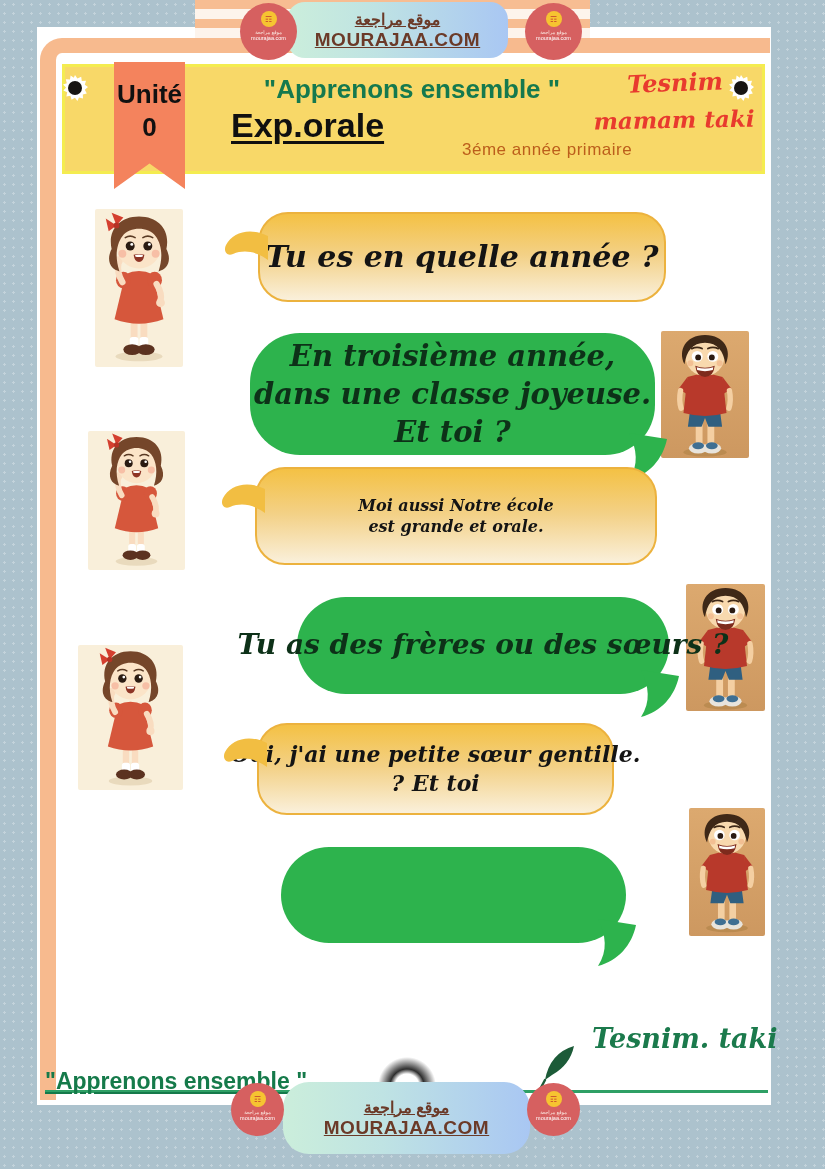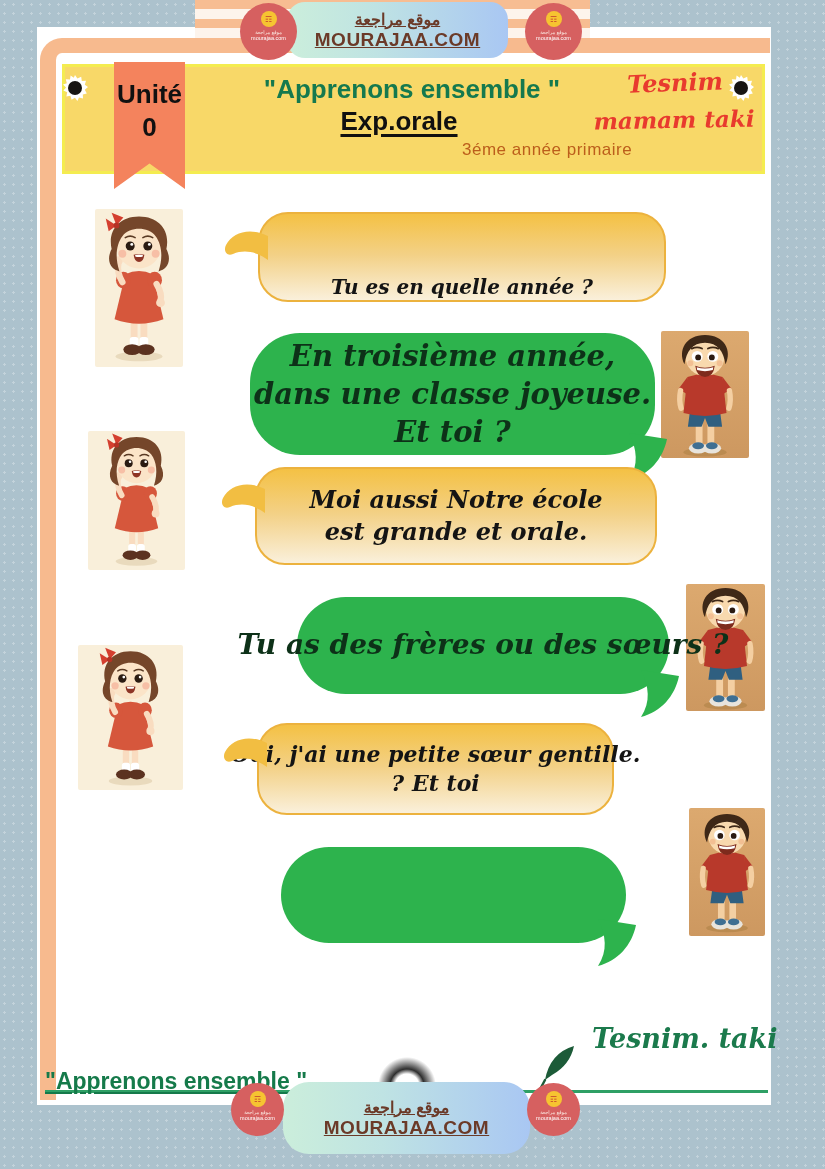--- a/index.html
+++ b/index.html
@@ -45,22 +45,22 @@
   .gr-l{ left:62px; top:75px; } .gr-r{ left:728px; top:75px; }
   .ribbon{ position:absolute; left:114px; top:62px; width:71px; height:127px; z-index:6;
     background:#F4835D;
     clip-path:polygon(0 0,100% 0,100% 100%,50% 80%,0 100%);
     filter:drop-shadow(0 1px 1px rgba(214,96,70,.7));
     display:flex; flex-direction:column; align-items:center; }
   .ribbon .u{ font-size:26px; font-weight:bold; color:#111; margin-top:17px; }
   .ribbon .n{ font-size:26px; font-weight:bold; color:#111; margin-top:2px; }
   .title-green{ position:absolute; left:228px; top:74px; width:368px; text-align:center;
     font-size:26px; font-weight:bold; color:#15794E; z-index:6; }
-  .subtitle{ position:absolute; left:215px; top:106px; width:368px; text-align:center;
-    font-size:26px; font-weight:bold; color:#101010; z-index:6;
+  .subtitle{ position:absolute; left:231px; top:106px; width:368px; 
+    font-size:34px; font-weight:bold; color:#101010; z-index:6;
     text-decoration:underline; text-decoration-thickness:3px; text-underline-offset:4px;}
   .author1{ position:absolute; left:602px; top:68px; width:146px; text-align:center; z-index:6;
     font-family:"DejaVu Serif",serif; font-style:italic; font-weight:bold; font-size:24px; color:#E83A2E; transform:rotate(-2deg);}
   .author2{ position:absolute; left:586px; top:106px; width:176px; text-align:center; z-index:6;
     font-family:"DejaVu Serif",serif; font-style:italic; font-weight:bold; font-size:23px; color:#E83A2E; transform:rotate(-1deg);}
   .grade{ position:absolute; left:462px; top:140px; width:300px; text-align:left; z-index:6;
     font-size:17px; color:#BC5E1B; letter-spacing:.5px; }
 
   
   .char-card{ position:absolute; z-index:4; border-radius:2px; overflow:hidden; }
@@ -222,37 +222,37 @@
     <svg viewBox="0 0 90 160">
         <use href="#girl-sym"></use>
       </svg>
   </div>
   <div class="char-card boy-bg" style="left:689px;top:808px;width:76px;height:128px;">
     <svg viewBox="0 0 80 130">
         <use href="#boy-sym"></use>
       </svg>
   </div>
 
-  <div class="bubble b-yellow" style="left:258px;top:212px;width:408px;height:90px;font-size:20px;justify-content:flex-end;">
+  <div class="bubble b-yellow" style="left:258px;top:212px;width:408px;height:90px;font-size:30px;">
     <svg class="tail" style="left:-36px;top:16px;" width="44" height="38" viewBox="0 0 44 38">
       <path d="M44 6 C26 -3 9 2 2 15 C-1 21 3 27 9 24 C21 19 33 22 44 30 Z" fill="#F2BE42"></path>
     </svg>
     <div class="ln">Tu es en quelle année ?</div>
   </div>
 
   <div class="bubble b-green" style="left:250px;top:333px;width:405px;height:122px;font-size:29px;">
     <svg class="tail" style="right:-14px;bottom:-26px;" width="42" height="48" viewBox="0 0 42 48">
       <path d="M2 0 C10 16 12 32 2 47 C22 42 36 26 40 6 Z" fill="#2DB34D"></path>
     </svg>
     <div class="ln">En troisième année,</div>
     <div class="ln">dans une classe joyeuse.</div>
     <div class="ln">Et toi ?</div>
   </div>
 
-  <div class="bubble b-yellow" style="left:255px;top:467px;width:402px;height:98px;font-size:24px;">
+  <div class="bubble b-yellow" style="left:255px;top:467px;width:402px;height:98px;font-size:16px;">
     <svg class="tail" style="left:-36px;top:14px;" width="44" height="38" viewBox="0 0 44 38">
       <path d="M44 6 C26 -3 9 2 2 15 C-1 21 3 27 9 24 C21 19 33 22 44 30 Z" fill="#F2BE42"></path>
     </svg>
     <div class="ln">Moi aussi Notre école</div>
     <div class="ln">est grande et orale.</div>
   </div>
 
   <div class="bubble b-green" style="left:297px;top:597px;width:372px;height:97px;font-size:28px;">
     <svg class="tail" style="right:-12px;bottom:-24px;" width="42" height="48" viewBox="0 0 42 48">
       <path d="M2 0 C10 16 12 32 2 47 C22 42 36 26 40 6 Z" fill="#2DB34D"></path>

